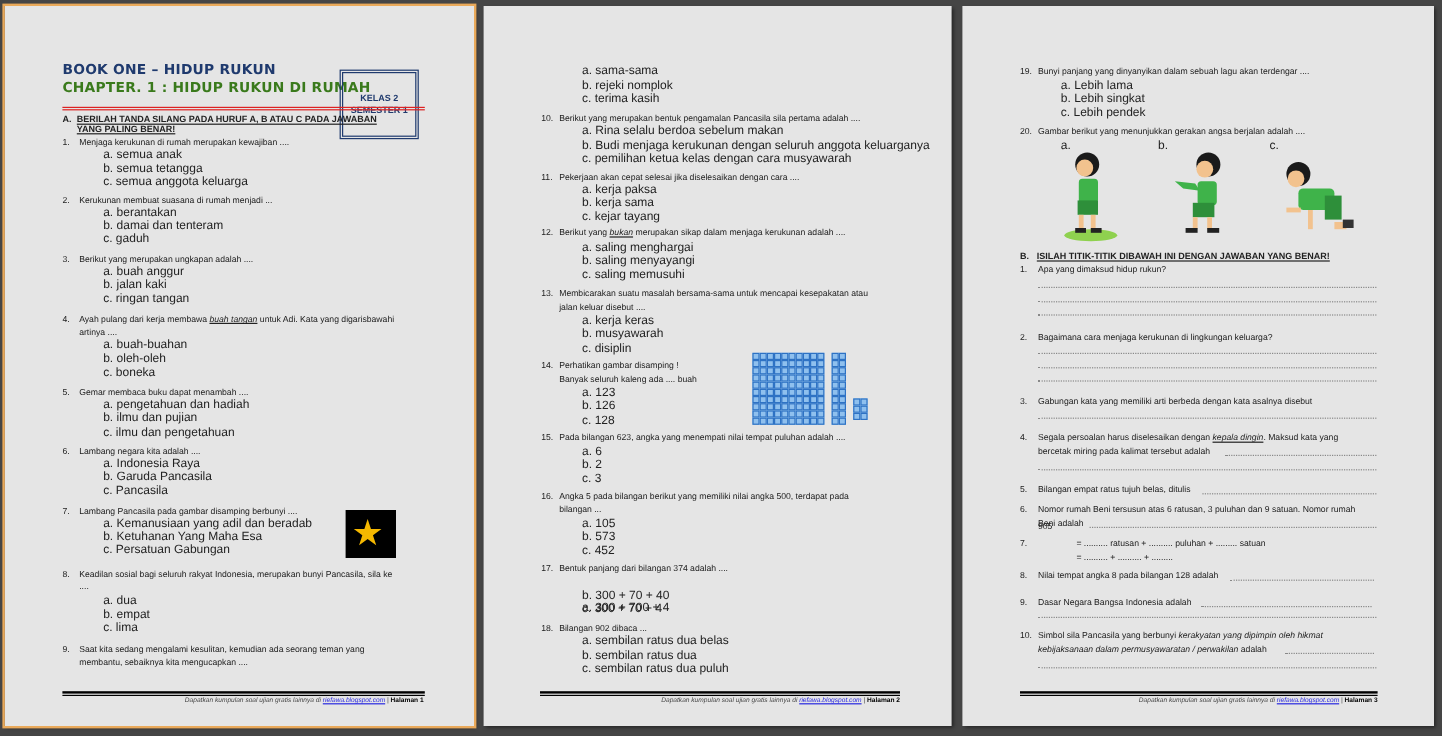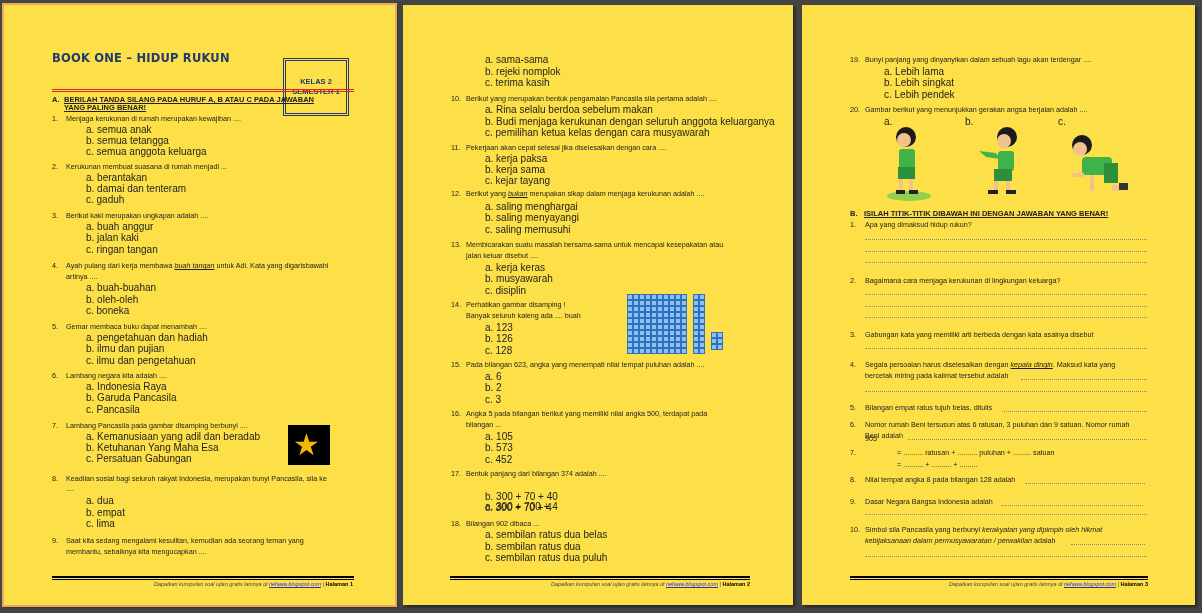--- a/index.html
+++ b/index.html
@@ -3,21 +3,21 @@
 <meta charset="utf-8">
 <style>
   html, body { margin:0; padding:0; }
   body {
     width:1202px; height:613px; overflow:hidden;
     background:#454545;
     font-family:"Liberation Sans", sans-serif;
     position:relative;
   }
   .page {
-    position:absolute; top:5px; background:#fde047;
+    position:absolute; top:5px; background:#e5e5e5;
     box-shadow: 2px 2px 3px rgba(0,0,0,0.5);
     overflow:hidden;
   }
   .page.selected { outline:2px solid #e9a95a; outline-offset:0; }
   #p1 { left:4px; width:391px; height:600px; }
   #p2 { left:403px; width:390px; height:600px; }
   #p3 { left:802px; width:393px; height:600px; }
 
   .abs { position:absolute; white-space:nowrap; }
   .t { font-size:7.2px; color:#222; line-height:9px; }
@@ -40,20 +40,21 @@
   .star-box { position:absolute; background:#000; }
   .cans { position:absolute; }
   .cell { position:absolute; width:6px; height:6px; background:#8fc0ee; border:1px solid #2e72c4; box-sizing:border-box; }
   .kid { position:absolute; }
 </style>
 </head>
 <body>
 
 <div class="page selected" id="p1">
   <div class="abs h-book" style="left:48px;top:46px;">BOOK ONE – HIDUP RUKUN</div>
+  <div class="abs h-chap" style="left:48px;top:61px;">CHAPTER. 1 :  HIDUP RUKUN DI RUMAH</div>
   <div class="kelas-box" style="left:279px;top:53px;width:60px;height:20px;">
     <div>KELAS 2</div>
     <div>SEMESTER  1</div>
   </div>
   <div class="redline" style="left:48px;top:84px;width:302px;"></div>
   <div class="redline" style="left:48px;top:86px;width:302px;"></div>
 
   <div class="abs sec" style="left:48px;top:90px;">A.</div>
   <div class="abs sec" style="left:60px;top:90px;text-decoration:underline;">BERILAH TANDA SILANG PADA HURUF A, B ATAU C PADA JAWABAN</div>
   <div class="abs sec" style="left:60px;top:98px;text-decoration:underline;">YANG PALING BENAR!</div>
@@ -64,21 +65,21 @@
   <div class="abs opt" style="left:82px;top:131px;">b.  semua tetangga</div>
   <div class="abs opt" style="left:82px;top:142px;">c.  semua anggota keluarga</div>
 
   <div class="abs t" style="left:48px;top:157px;">2.</div>
   <div class="abs t" style="left:62px;top:157px;">Kerukunan membuat suasana di rumah menjadi ...</div>
   <div class="abs opt" style="left:82px;top:168px;">a.  berantakan</div>
   <div class="abs opt" style="left:82px;top:179px;">b.  damai dan tenteram</div>
   <div class="abs opt" style="left:82px;top:190px;">c.  gaduh</div>
 
   <div class="abs t" style="left:48px;top:206px;">3.</div>
-  <div class="abs t" style="left:62px;top:206px;">Berikut kaki merupakan ungkapan adalah ....</div>
+  <div class="abs t" style="left:62px;top:206px;">Berikut yang merupakan ungkapan adalah ....</div>
   <div class="abs opt" style="left:82px;top:217px;">a.  buah anggur</div>
   <div class="abs opt" style="left:82px;top:228px;">b.  jalan kaki</div>
   <div class="abs opt" style="left:82px;top:240px;">c.  ringan tangan</div>
 
   <div class="abs t" style="left:48px;top:256px;">4.</div>
   <div class="abs t" style="left:62px;top:256px;"><span>Ayah pulang dari kerja membawa </span><span style="font-style:italic;text-decoration:underline;">buah tangan</span><span> untuk Adi. Kata yang digarisbawahi</span></div>
   <div class="abs t" style="left:62px;top:267px;">artinya ....</div>
   <div class="abs opt" style="left:82px;top:278px;">a.  buah-buahan</div>
   <div class="abs opt" style="left:82px;top:290px;">b.  oleh-oleh</div>
   <div class="abs opt" style="left:82px;top:301px;">c.  boneka</div>

